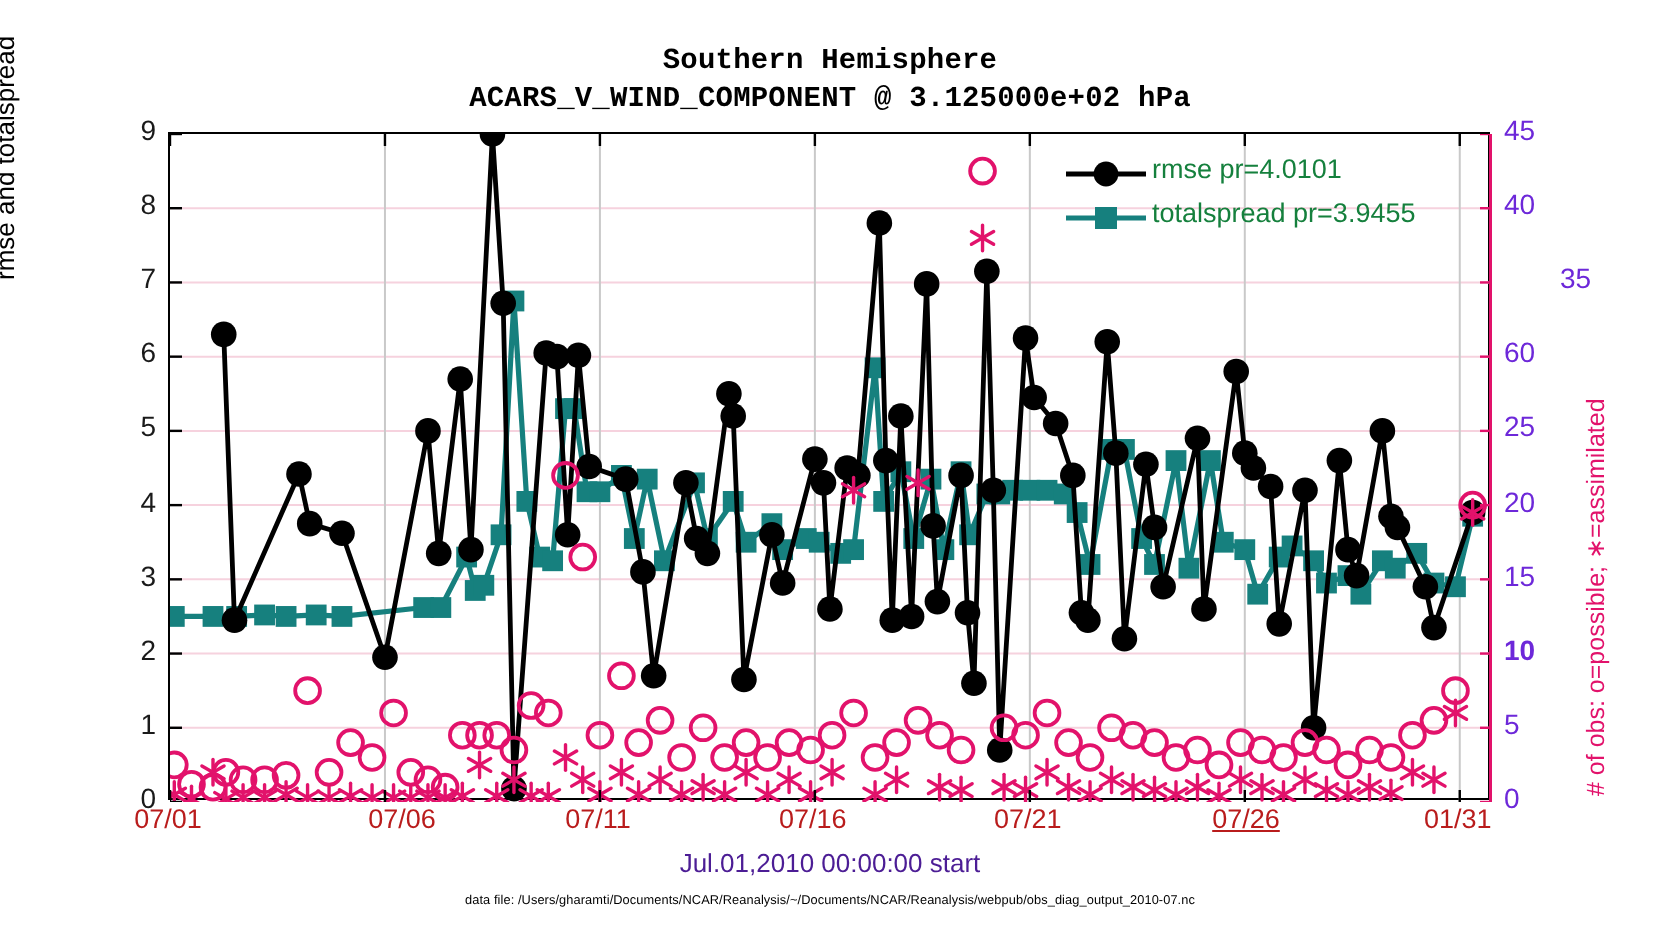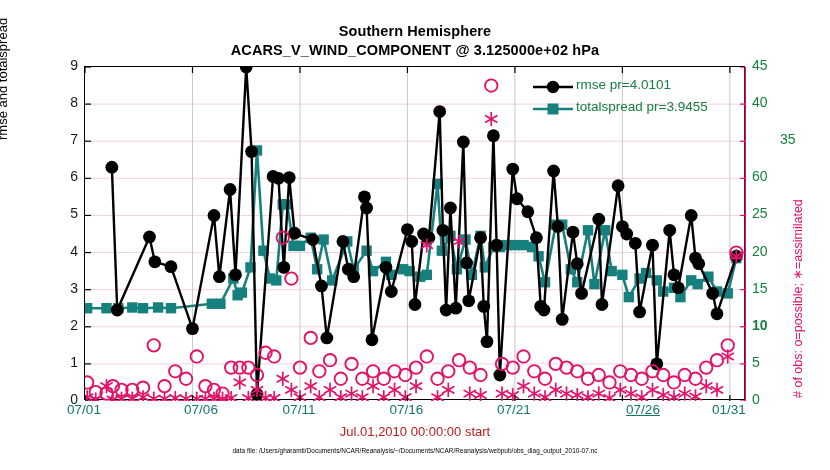--- a/index.html
+++ b/index.html
@@ -3,51 +3,51 @@
 <meta charset="utf-8">
 <style>
   html,body{margin:0;padding:0;}
   body{
     width:830px;height:470px;background:#ffffff;
     font-family:"Liberation Sans", sans-serif;
     color:#000;overflow:hidden;position:relative;
   }
   #root{position:absolute;left:0;top:0;width:830px;height:470px;}
 
-  .title-block{position:absolute;left:0;top:22px;width:830px;text-align:center;}
+  .title-block{position:absolute;left:0;top:22px;width:830px;text-align:center;font-family:Liberation Mono, monospace;}
   .title-line1{font-size:14.5px;font-weight:bold;letter-spacing:.1px;line-height:19px;}
   .title-line2{font-size:14.5px;font-weight:bold;letter-spacing:.1px;line-height:19px;}
 
   
   .plot{position:absolute;left:84px;top:66px;width:661px;height:334px;
         border:1.4px solid #000;box-sizing:border-box;background:#fff;}
   .plot svg{position:absolute;left:0;top:0;}
 
   
   .ylabel-left{position:absolute;left:-5px;top:140px;width:200px;
     transform:rotate(-90deg);transform-origin:0 0;
     font-size:13px;color:#000;white-space:nowrap;}
   .ytick-left{position:absolute;right:0;font-size:14px;color:#1a1a1a;text-align:right;
     width:26px;transform:translateY(-9px);}
   .ytick-left-wrap{position:absolute;left:50px;top:66px;width:28px;height:334px;}
 
   
-  .ytick-right{position:absolute;left:0;font-size:14px;color:#15803d;text-align:left;
+  .ytick-right{position:absolute;left:0;font-size:14px;color:#6d28d9;text-align:left;
     width:30px;transform:translateY(-9px);}
   .ytick-right-wrap{position:absolute;left:752px;top:66px;width:32px;height:334px;}
   .ylabel-right{position:absolute;left:790px;top:398px;width:330px;
     transform:rotate(-90deg);transform-origin:0 0;
     font-size:12.5px;color:#e2126b;white-space:nowrap;}
 
   
   .xtick-wrap{position:absolute;left:84px;top:402px;width:661px;height:22px;}
-  .xtick{position:absolute;top:0;font-size:13.5px;color:#0f766e;
+  .xtick{position:absolute;top:0;font-size:13.5px;color:#b91c1c;
          transform:translateX(-50%);white-space:nowrap;}
   .xlabel{position:absolute;left:0;top:424px;width:830px;text-align:center;
-          font-size:13px;color:#b91c1c;}
+          font-size:13px;color:#4c1d95;}
   .filenote{position:absolute;left:0;top:447px;width:830px;text-align:center;
           font-size:6.4px;color:#000;letter-spacing:.05px;}
 
   
   .legend{position:absolute;left:531px;top:76px;width:212px;height:44px;}
   .legend-row{position:relative;height:22px;}
   .legend-sample{position:absolute;left:0;top:0;width:44px;height:22px;}
   .legend-text{position:absolute;left:45px;top:1px;font-size:13.5px;color:#15803d;white-space:nowrap;}
 </style>
 </head>
@@ -684,21 +684,21 @@
         <line x1="660.3" y1="0" x2="660.3" y2="334" stroke="#e2126b" stroke-width="1.6"></line>
       </svg>
   </div>
 
   <div class="xtick-wrap" id="xticks">
       <div class="xtick" style="left: 0px;">07/01</div>
       <div class="xtick" style="left: 117px; text-align: right;">07/06</div>
       <div class="xtick" style="left: 215px;">07/11</div>
       <div class="xtick" style="left: 322.4px;">07/16</div>
       <div class="xtick" style="left: 429.9px;">07/21</div>
-      <div class="xtick" style="left: 559px; text-decoration: underline;">07/26</div>
+      <div class="xtick" style="left: 539px; text-decoration: underline;">07/26</div>
       <div class="xtick" style="left: 644.9px;">01/31</div>
     </div>
   <div class="xlabel">Jul.01,2010 00:00:00 start</div>
   <div class="filenote">data file: /Users/gharamti/Documents/NCAR/Reanalysis/~/Documents/NCAR/Reanalysis/webpub/obs_diag_output_2010-07.nc</div>
 
   <div class="legend">
     <div class="legend-row">
       <svg class="legend-sample" viewBox="0 0 44 22">
         <line x1="2" y1="11" x2="42" y2="11" stroke="#000" stroke-width="2.6"></line>
         <circle cx="22" cy="11" r="6.2" fill="#000"></circle>

